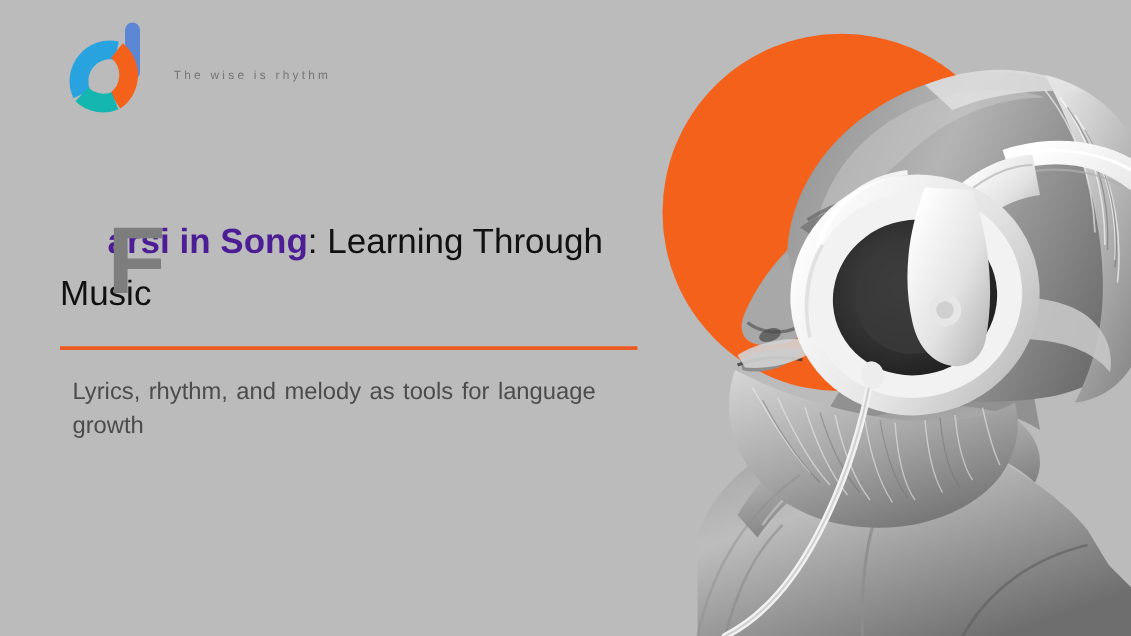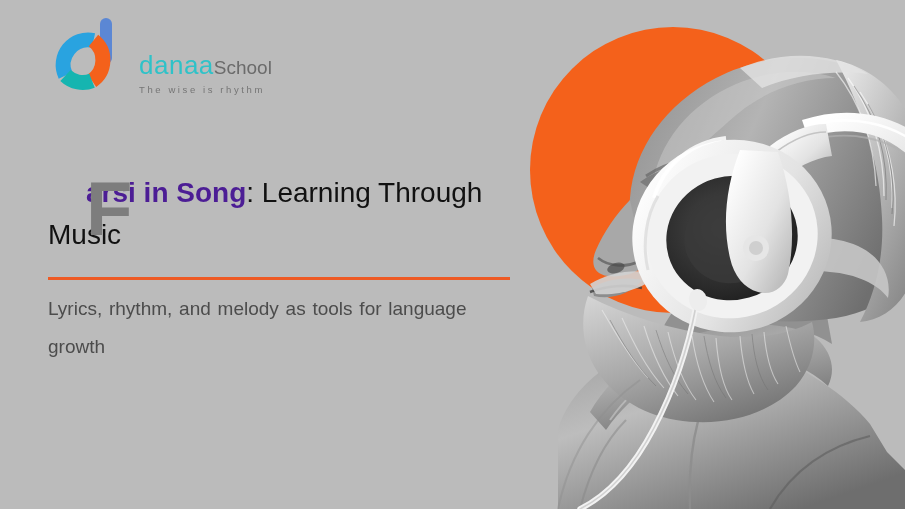--- a/index.html
+++ b/index.html
@@ -107,23 +107,23 @@
     width: 462px;
     height: 3px;
     background: #ee5a24;
   }
 
   .subhead {
     position: absolute;
     left: 48px;
     top: 290px;
     width: 470px;
-    margin: 0;
+    margin: 10px;
     font-size: 19px;
-    line-height: 38px;
+    line-height: 27px;
     color: #4c4c4c;
     font-weight: 400;
     word-spacing: 1.5px;
   }
 
   
   .art {
     position: absolute;
     left: 440px;
     top: 0;
@@ -165,23 +165,20 @@
           <path d="M 49.5 24.5 A 25 25 0 0 0 21.5 59.5" stroke="#29a3e0"></path>
 
           <path d="M 49.5 24.5 A 25 25 0 0 1 48.0 64.7" stroke="#f4611b"></path>
 
           <path d="M 48.0 64.7 A 25 25 0 0 1 21.5 59.5" stroke="#15b5b0"></path>
         </g>
       </svg>
     </div>
 
     <div class="logo-text">
-      <div class="logo-wordmark">
-        <span class="logo-danaa">danaa</span><span class="logo-school">School</span>
-      </div>
       <div class="logo-tagline">The wise is rhythm</div>
     </div>
 
   </div>
 
   <div class="headline-wrap">
     <h1 class="headline">
       <span class="dropcap">F</span><span class="headline-strong">arsi in Song</span><span class="headline-rest">: Learning Through Music</span>
     </h1>
   </div>

